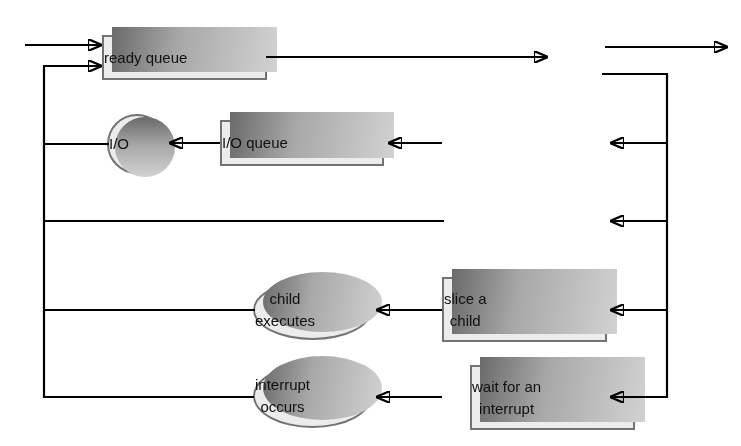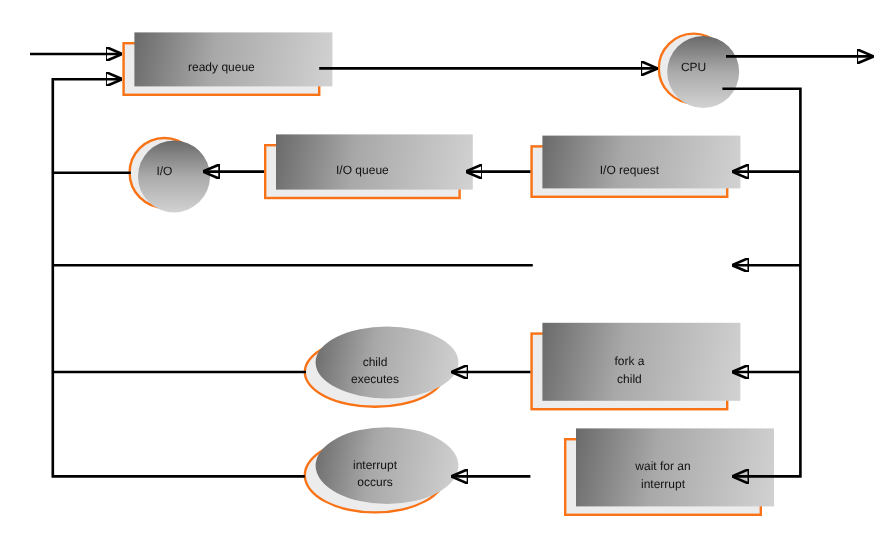--- a/index.html
+++ b/index.html
@@ -6,25 +6,25 @@
   .stage{
     position:relative;
     width:741px;height:446px;
     background:#ffffff;
     font-family:"Liberation Sans", sans-serif;
     overflow:hidden;
   }
   .node{
     position:absolute;
     box-sizing:border-box;
-    border:2px solid #f97316;
+    border:2px solid #737373;
     background:#ececec;
-    display:flex;align-items:center;justify-content:center;
+    display:flex;align-items:center;
     text-align:center;
-    font-size:10px;color:#111;
+    font-size:15px;color:#111;
     line-height:1.45;
     white-space:pre-line;
     z-index:1;
   }
   
   .node::before{
     content:"";
     position:absolute;
     left:-2px;top:-2px;right:-2px;bottom:-2px;
     transform:translate(10px,-8px);
@@ -53,44 +53,38 @@
 </style>
 </head>
 <body>
 
 <div class="stage">
 
   <div class="node" style="left:102px;top:35px;width:165px;height:45px;">
     <span class="lbl">ready queue</span>
   </div>
 
-  <div class="node circle" style="left:548px;top:27px;width:60px;height:60px;">
-    <span class="lbl">CPU</span>
-  </div>
 
   <div class="node circle" style="left:107px;top:114px;width:60px;height:60px;">
     <span class="lbl">I/O</span>
   </div>
 
   <div class="node" style="left:220px;top:120px;width:164px;height:46px;">
     <span class="lbl">I/O queue</span>
   </div>
 
-  <div class="node" style="left:442px;top:121px;width:165px;height:44px;">
-    <span class="lbl">I/O request</span>
-  </div>
 
 
   <div class="node ellipse" style="left:253px;top:280px;width:119px;height:60px;">
     <span class="lbl">child
 executes</span>
   </div>
 
   <div class="node" style="left:442px;top:277px;width:165px;height:65px;">
-    <span class="lbl">fork a
+    <span class="lbl">slice a
 child</span>
   </div>
 
   <div class="node ellipse" style="left:253px;top:364px;width:119px;height:64px;">
     <span class="lbl">interrupt
 occurs</span>
   </div>
 
   <div class="node" style="left:442px;top:365px;width:165px;height:65px;margin-left:28px;">
     <span class="lbl">wait for an

